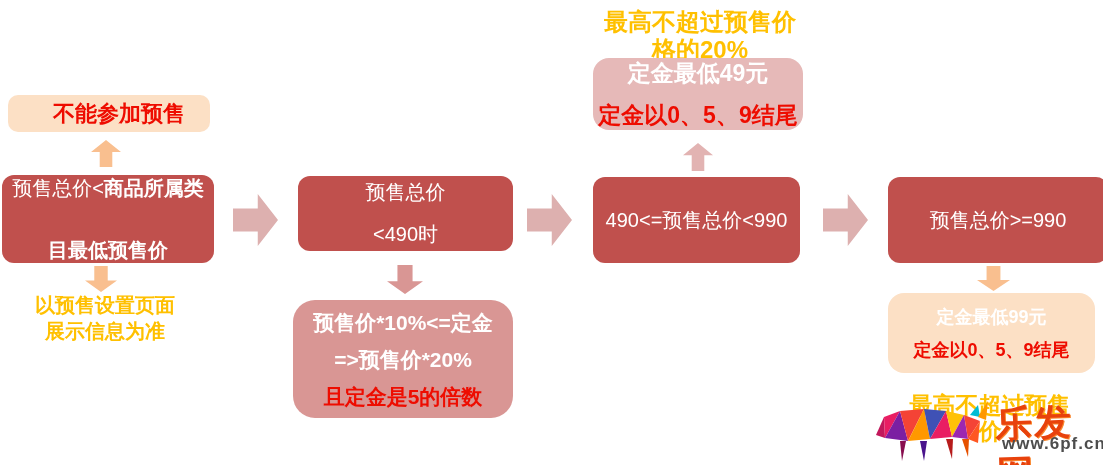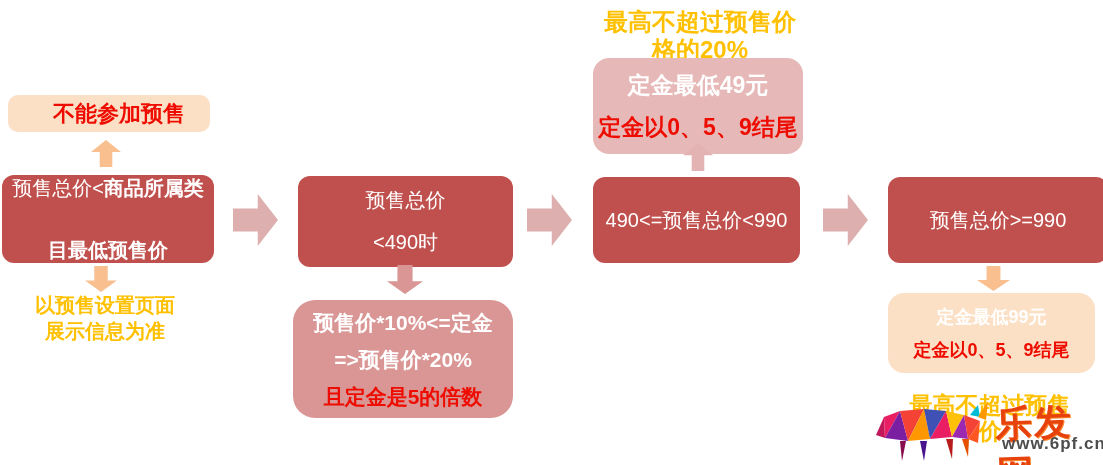--- a/index.html
+++ b/index.html
@@ -49,41 +49,41 @@
 
   <div class="arr arr-down c-orange" style="left:85px;top:266px;width:32px;height:26px;"></div>
 
   <div class="ytxt" style="left:5px;top:294px;width:200px;font-size:20px;line-height:26px;font-family:Liberation Mono, monospace;">
     <div>以预售设置页面</div>
     <div>展示信息为准</div>
   </div>
 
   <div class="arr arr-right c-pink" style="left:233px;top:194px;width:45px;height:52px;"></div>
 
-  <div class="box dark" style="left:298px;top:176px;width:215px;height:91px;gap:15px;justify-content:center;">
+  <div class="box dark" style="left:298px;top:176px;width:215px;height:75px;gap:15px;justify-content:center;">
     <div>预售总价</div>
     <div>&lt;490时</div>
   </div>
 
   <div class="arr arr-down c-pinkmid" style="left:387px;top:265px;width:36px;height:29px;"></div>
 
   <div class="box pinkbox" style="left:293px;top:300px;width:220px;height:118px;font-size:21px;line-height:37px;">
     <div class="whitetxt">预售价*10%&lt;=定金</div>
     <div class="whitetxt">=&gt;预售价*20%</div>
     <div class="redtxt">且定金是5的倍数</div>
   </div>
 
   <div class="arr arr-right c-pink" style="left:527px;top:194px;width:45px;height:52px;"></div>
 
   <div class="ytxt" style="left:595px;top:8px;width:210px;font-size:24px;">
     <div>最高不超过预售价</div>
     <div>格的20%</div>
   </div>
 
-  <div class="box pinklight" style="left:593px;top:58px;width:210px;height:96px;font-size:23px;gap:11px;">
+  <div class="box pinklight" style="left:593px;top:58px;width:210px;height:72px;font-size:23px;gap:11px;">
     <div class="whitetxt">定金最低49元</div>
     <div class="redtxt">定金以0、5、9结尾</div>
   </div>
 
   <div class="arr arr-up c-pinklt" style="left:683px;top:143px;width:30px;height:28px;"></div>
 
   <div class="box dark" style="left:593px;top:177px;width:207px;height:86px;">
     <div>490&lt;=预售总价&lt;990</div>
   </div>
 

